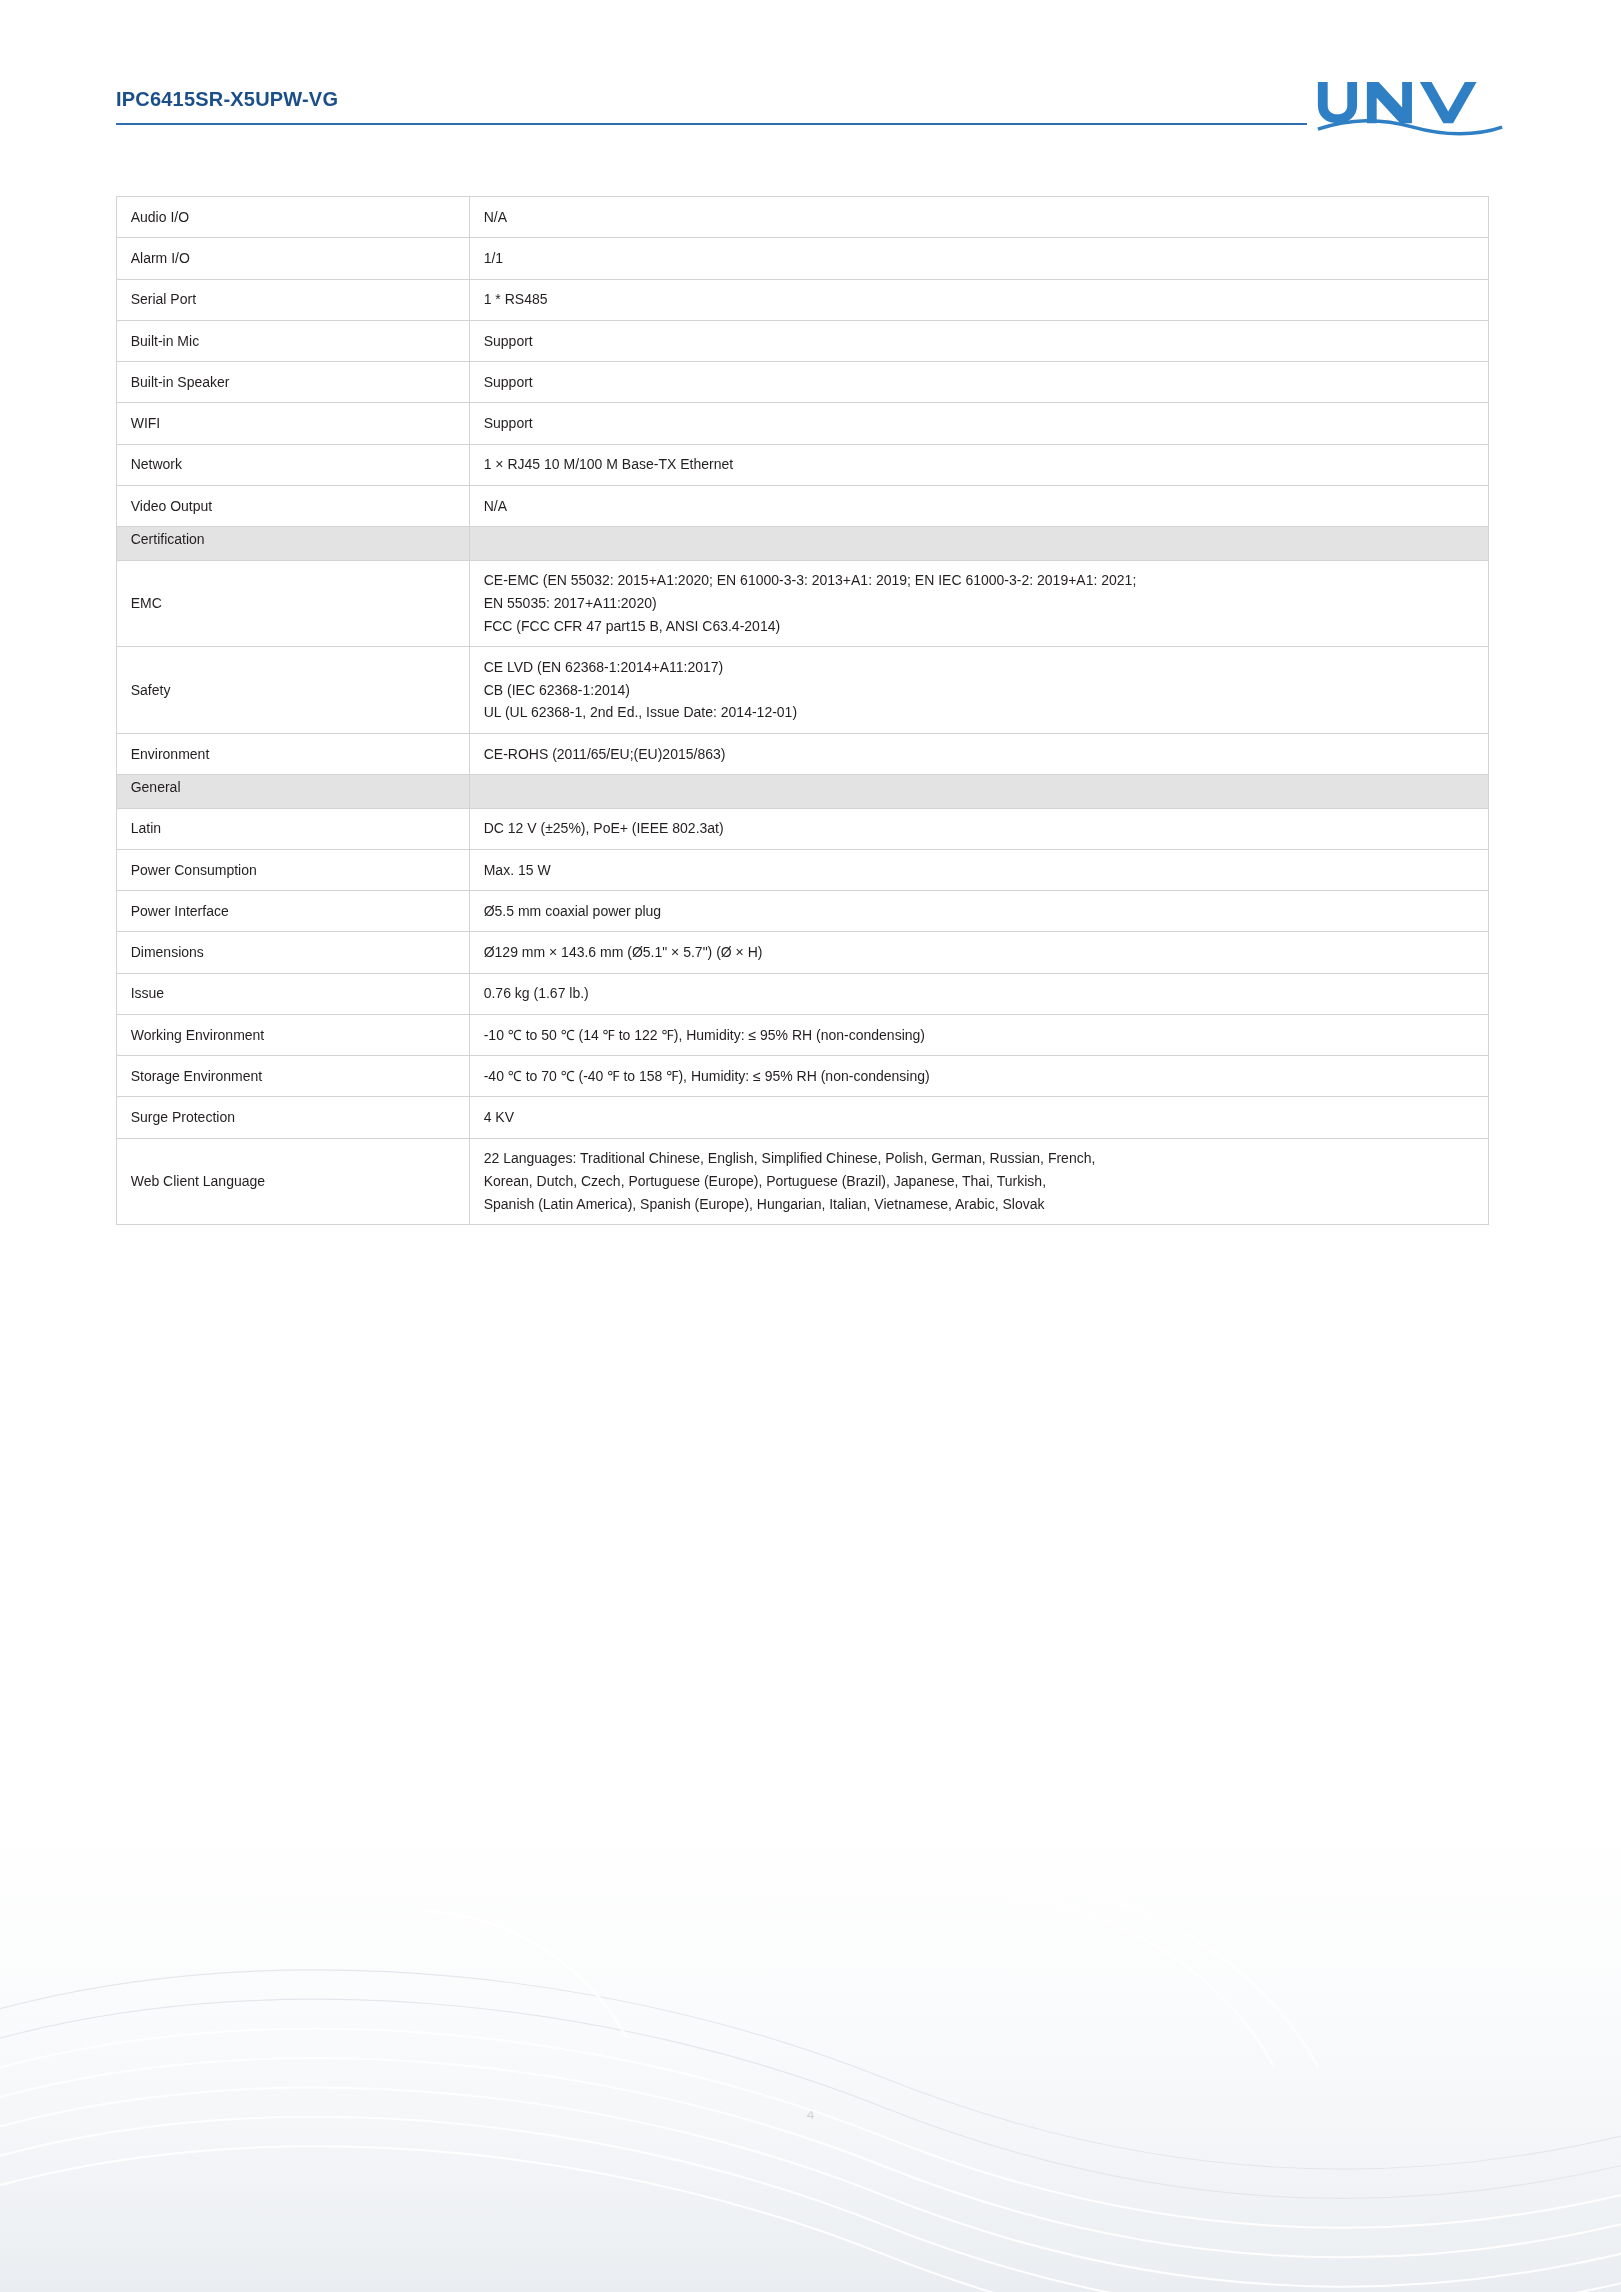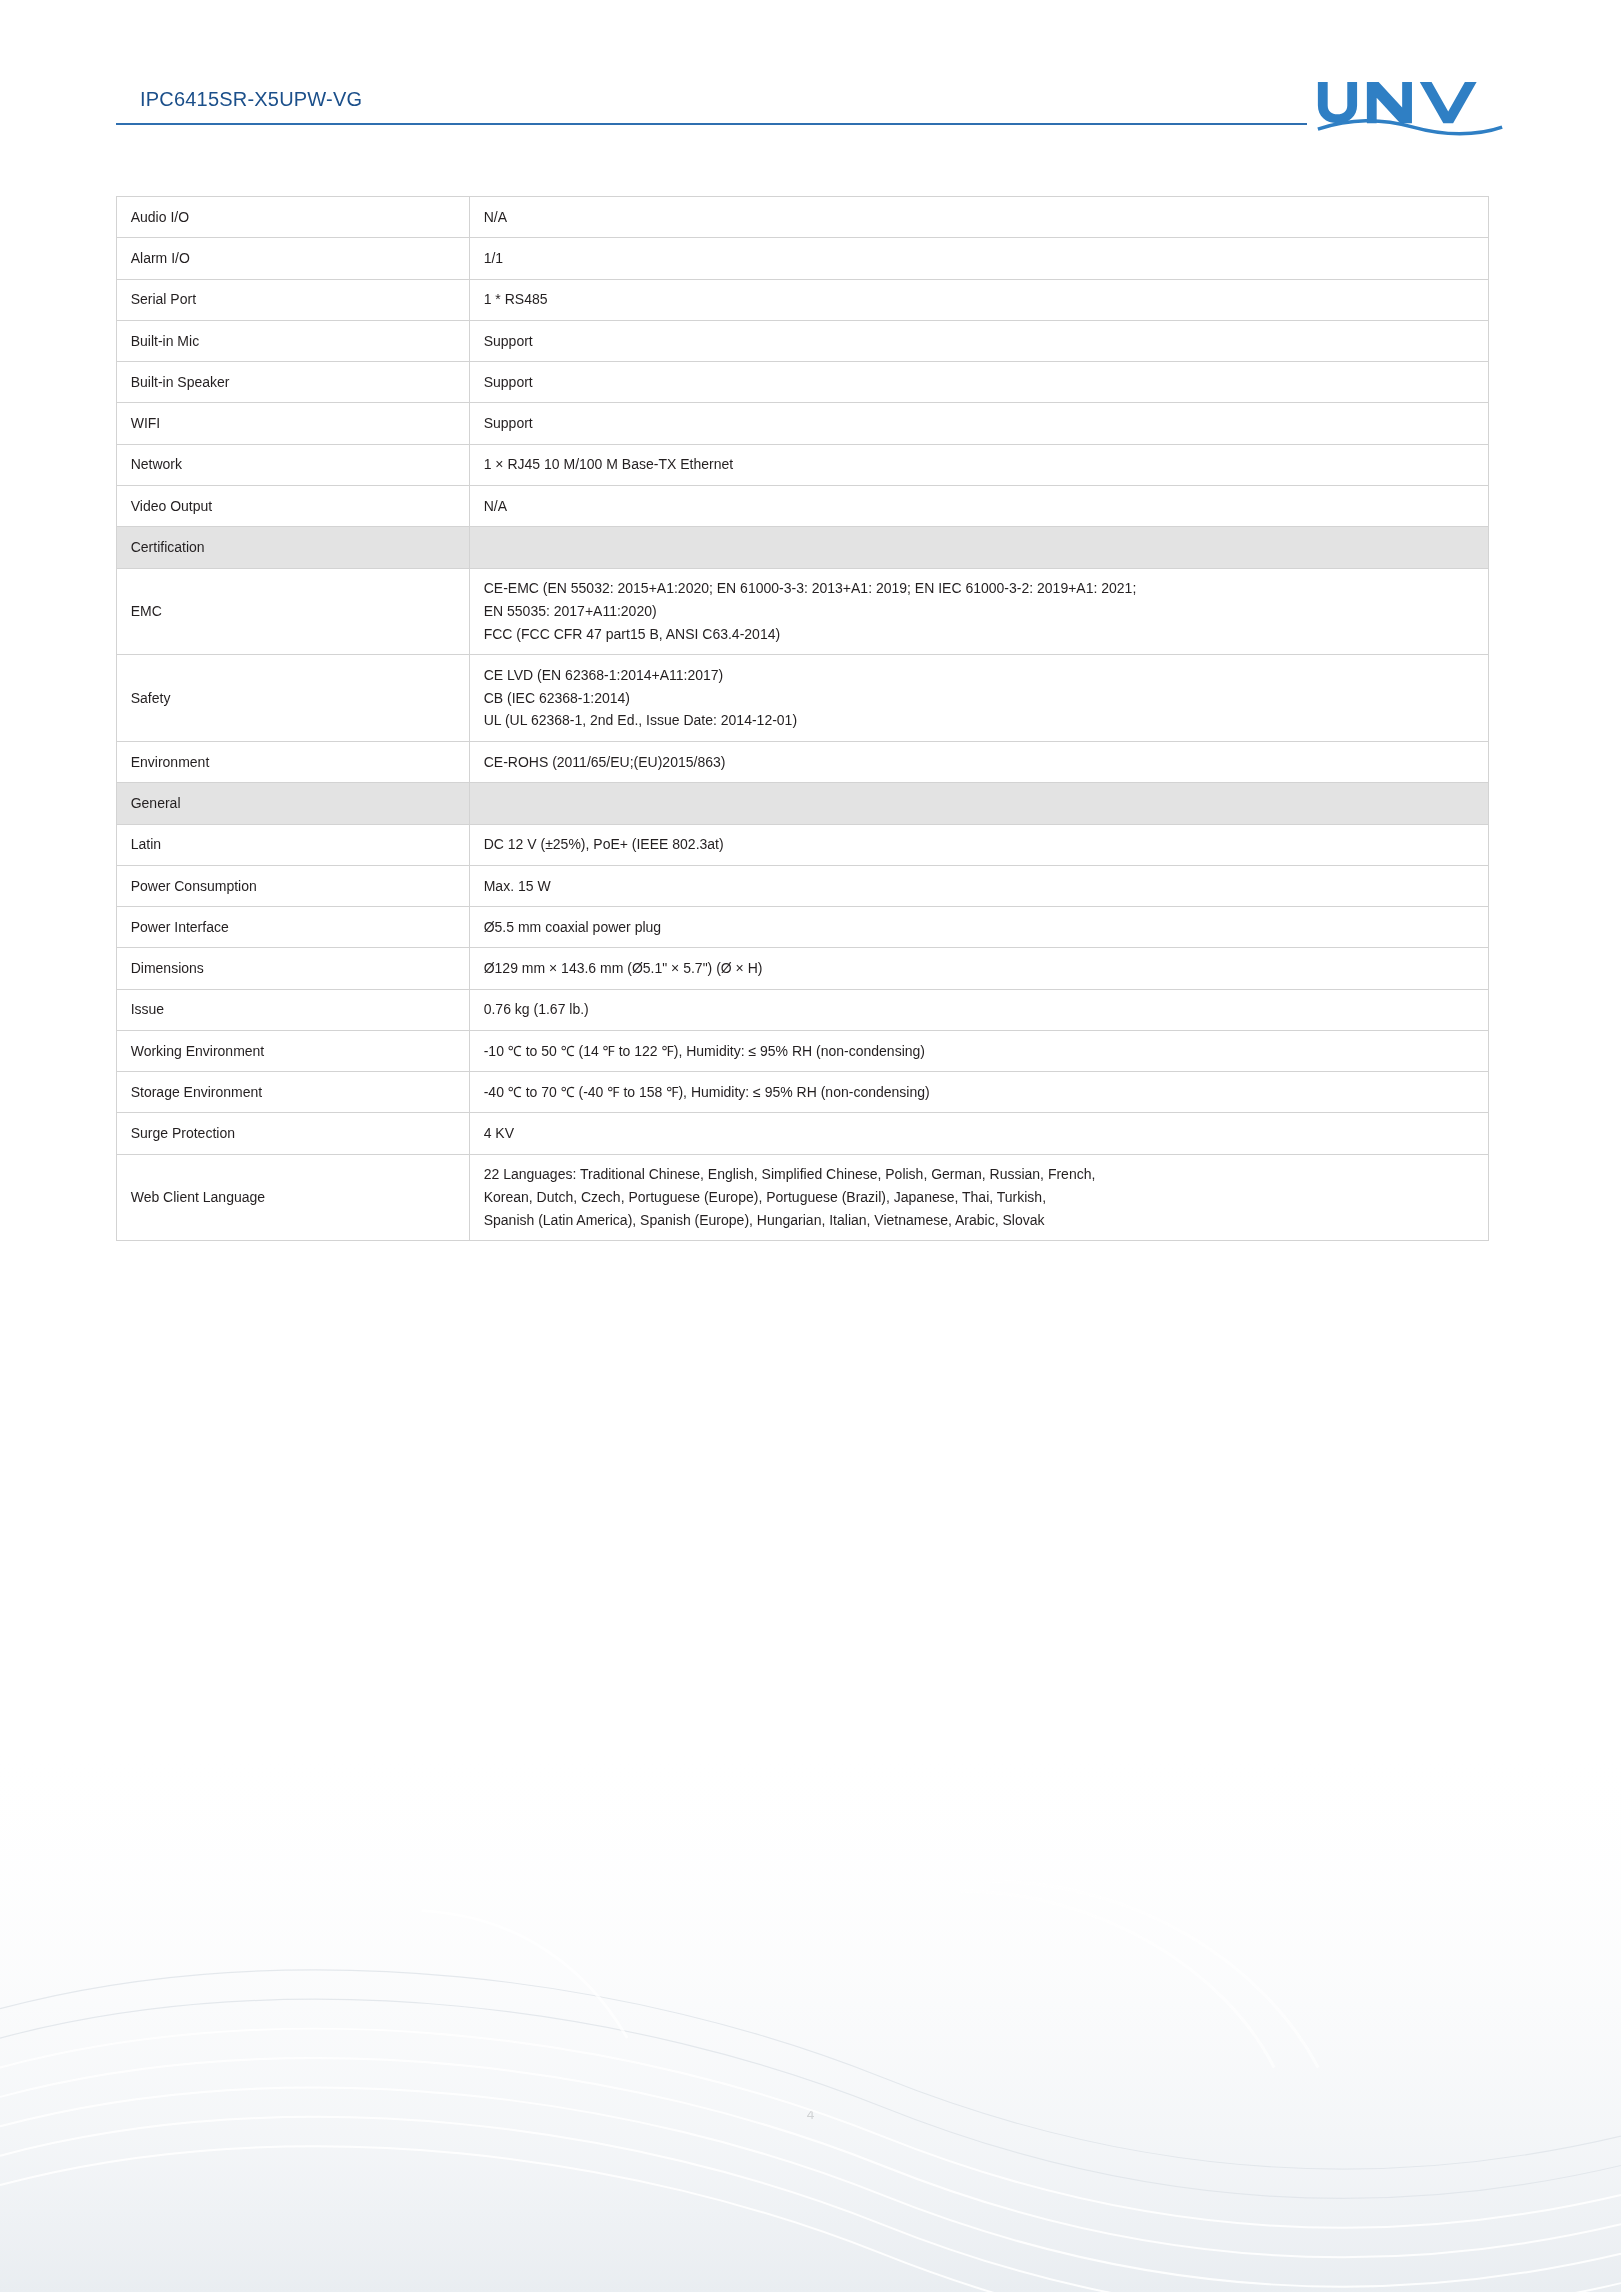--- a/index.html
+++ b/index.html
@@ -29,24 +29,23 @@
     top: 76px;
     left: 116px;
     width: 1392px;
     height: 61px;
   }
   .header-title {
     position: absolute;
     left: 0;
     top: 11.8px;
     font-size: 20px;
-    font-weight: normal;
+    font-weight: bold;
     color: #1b4f8a;
     letter-spacing: 0.2px;
-    margin-left: 24px;
   }
   .header-rule {
     position: absolute;
     left: 0;
     top: 47px;
     width: 1191px;
     height: 2px;
     background: #2f6fb0;
   }
   .logo {
@@ -73,21 +72,21 @@
     padding: 8.8px 13.7px 8.8px 13.7px;
     vertical-align: middle;
     line-height: 1.62;
     color: #231f20;
   }
   .col-label { width: 353px; }
   .col-value { width: 1019px; }
 
   tr.section-row td {
     background: #e3e3e3;
-    padding-top: 9px;
+    padding-top: 1px;
     padding-bottom: 8.8px;
   }
   tr.multiline td { vertical-align: middle; }
   .val-line { display: block; white-space: nowrap; }
 
   
   .page-number {
     position: absolute;
     left: 0;
     right: 0;

